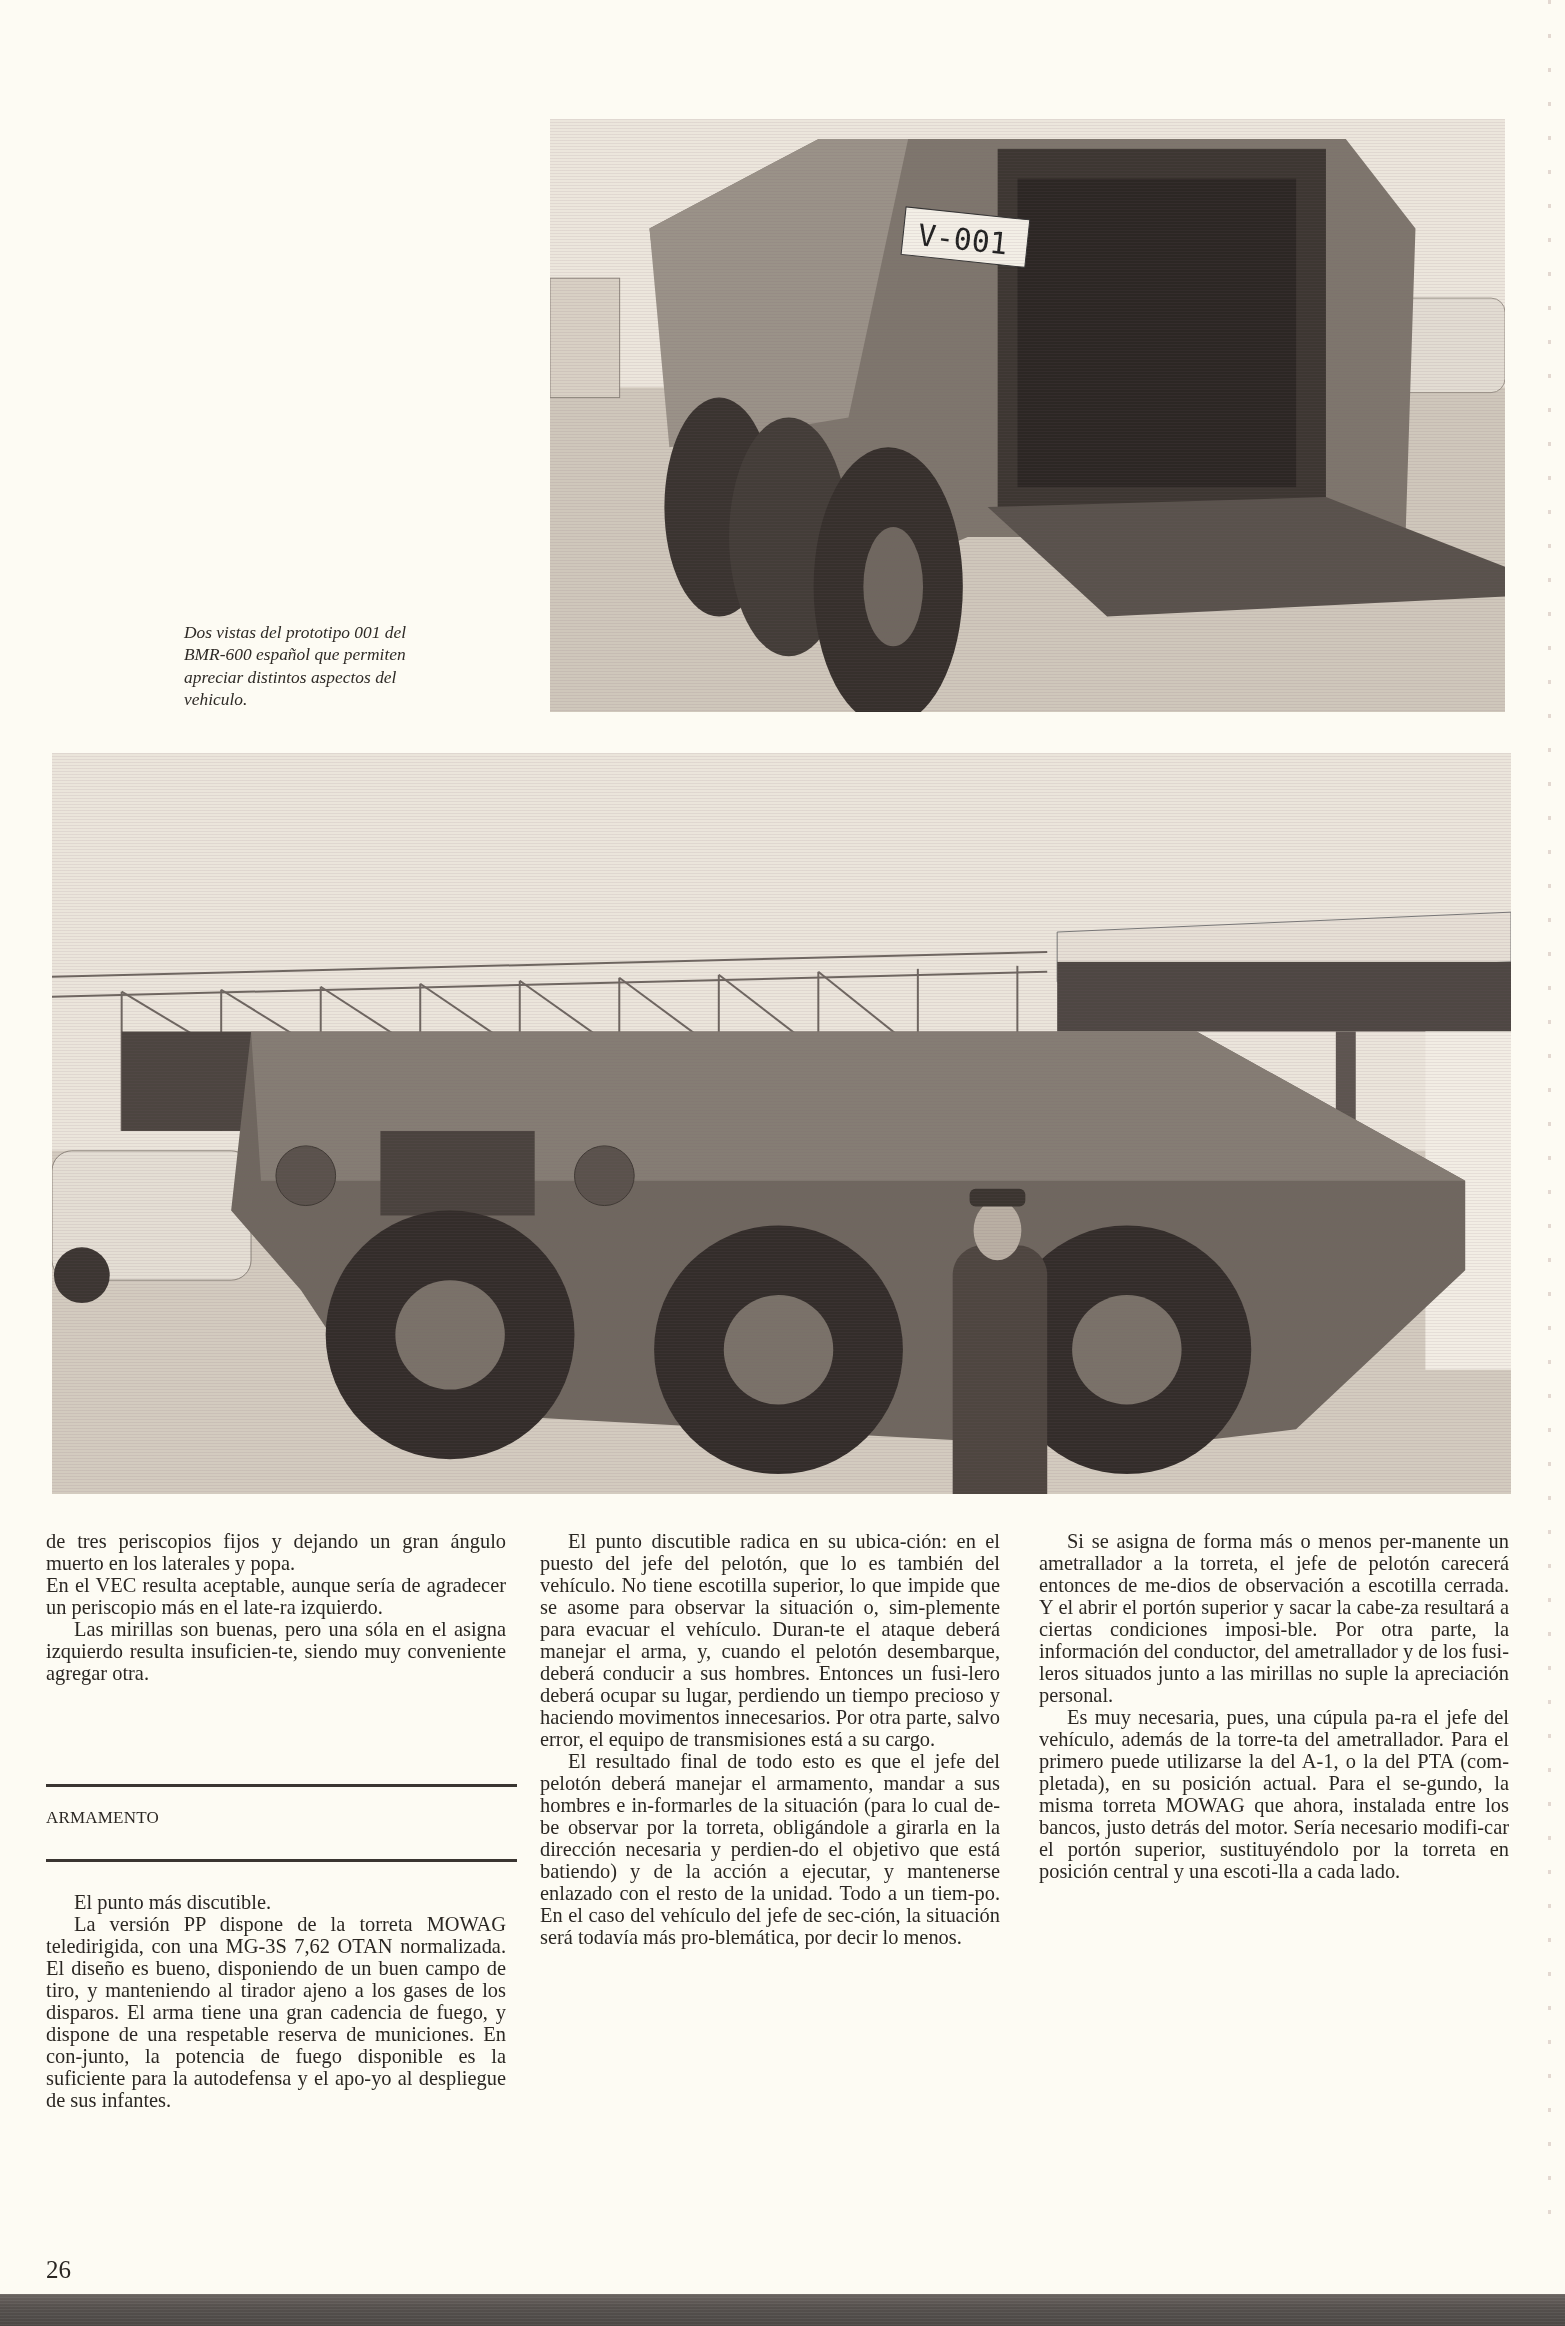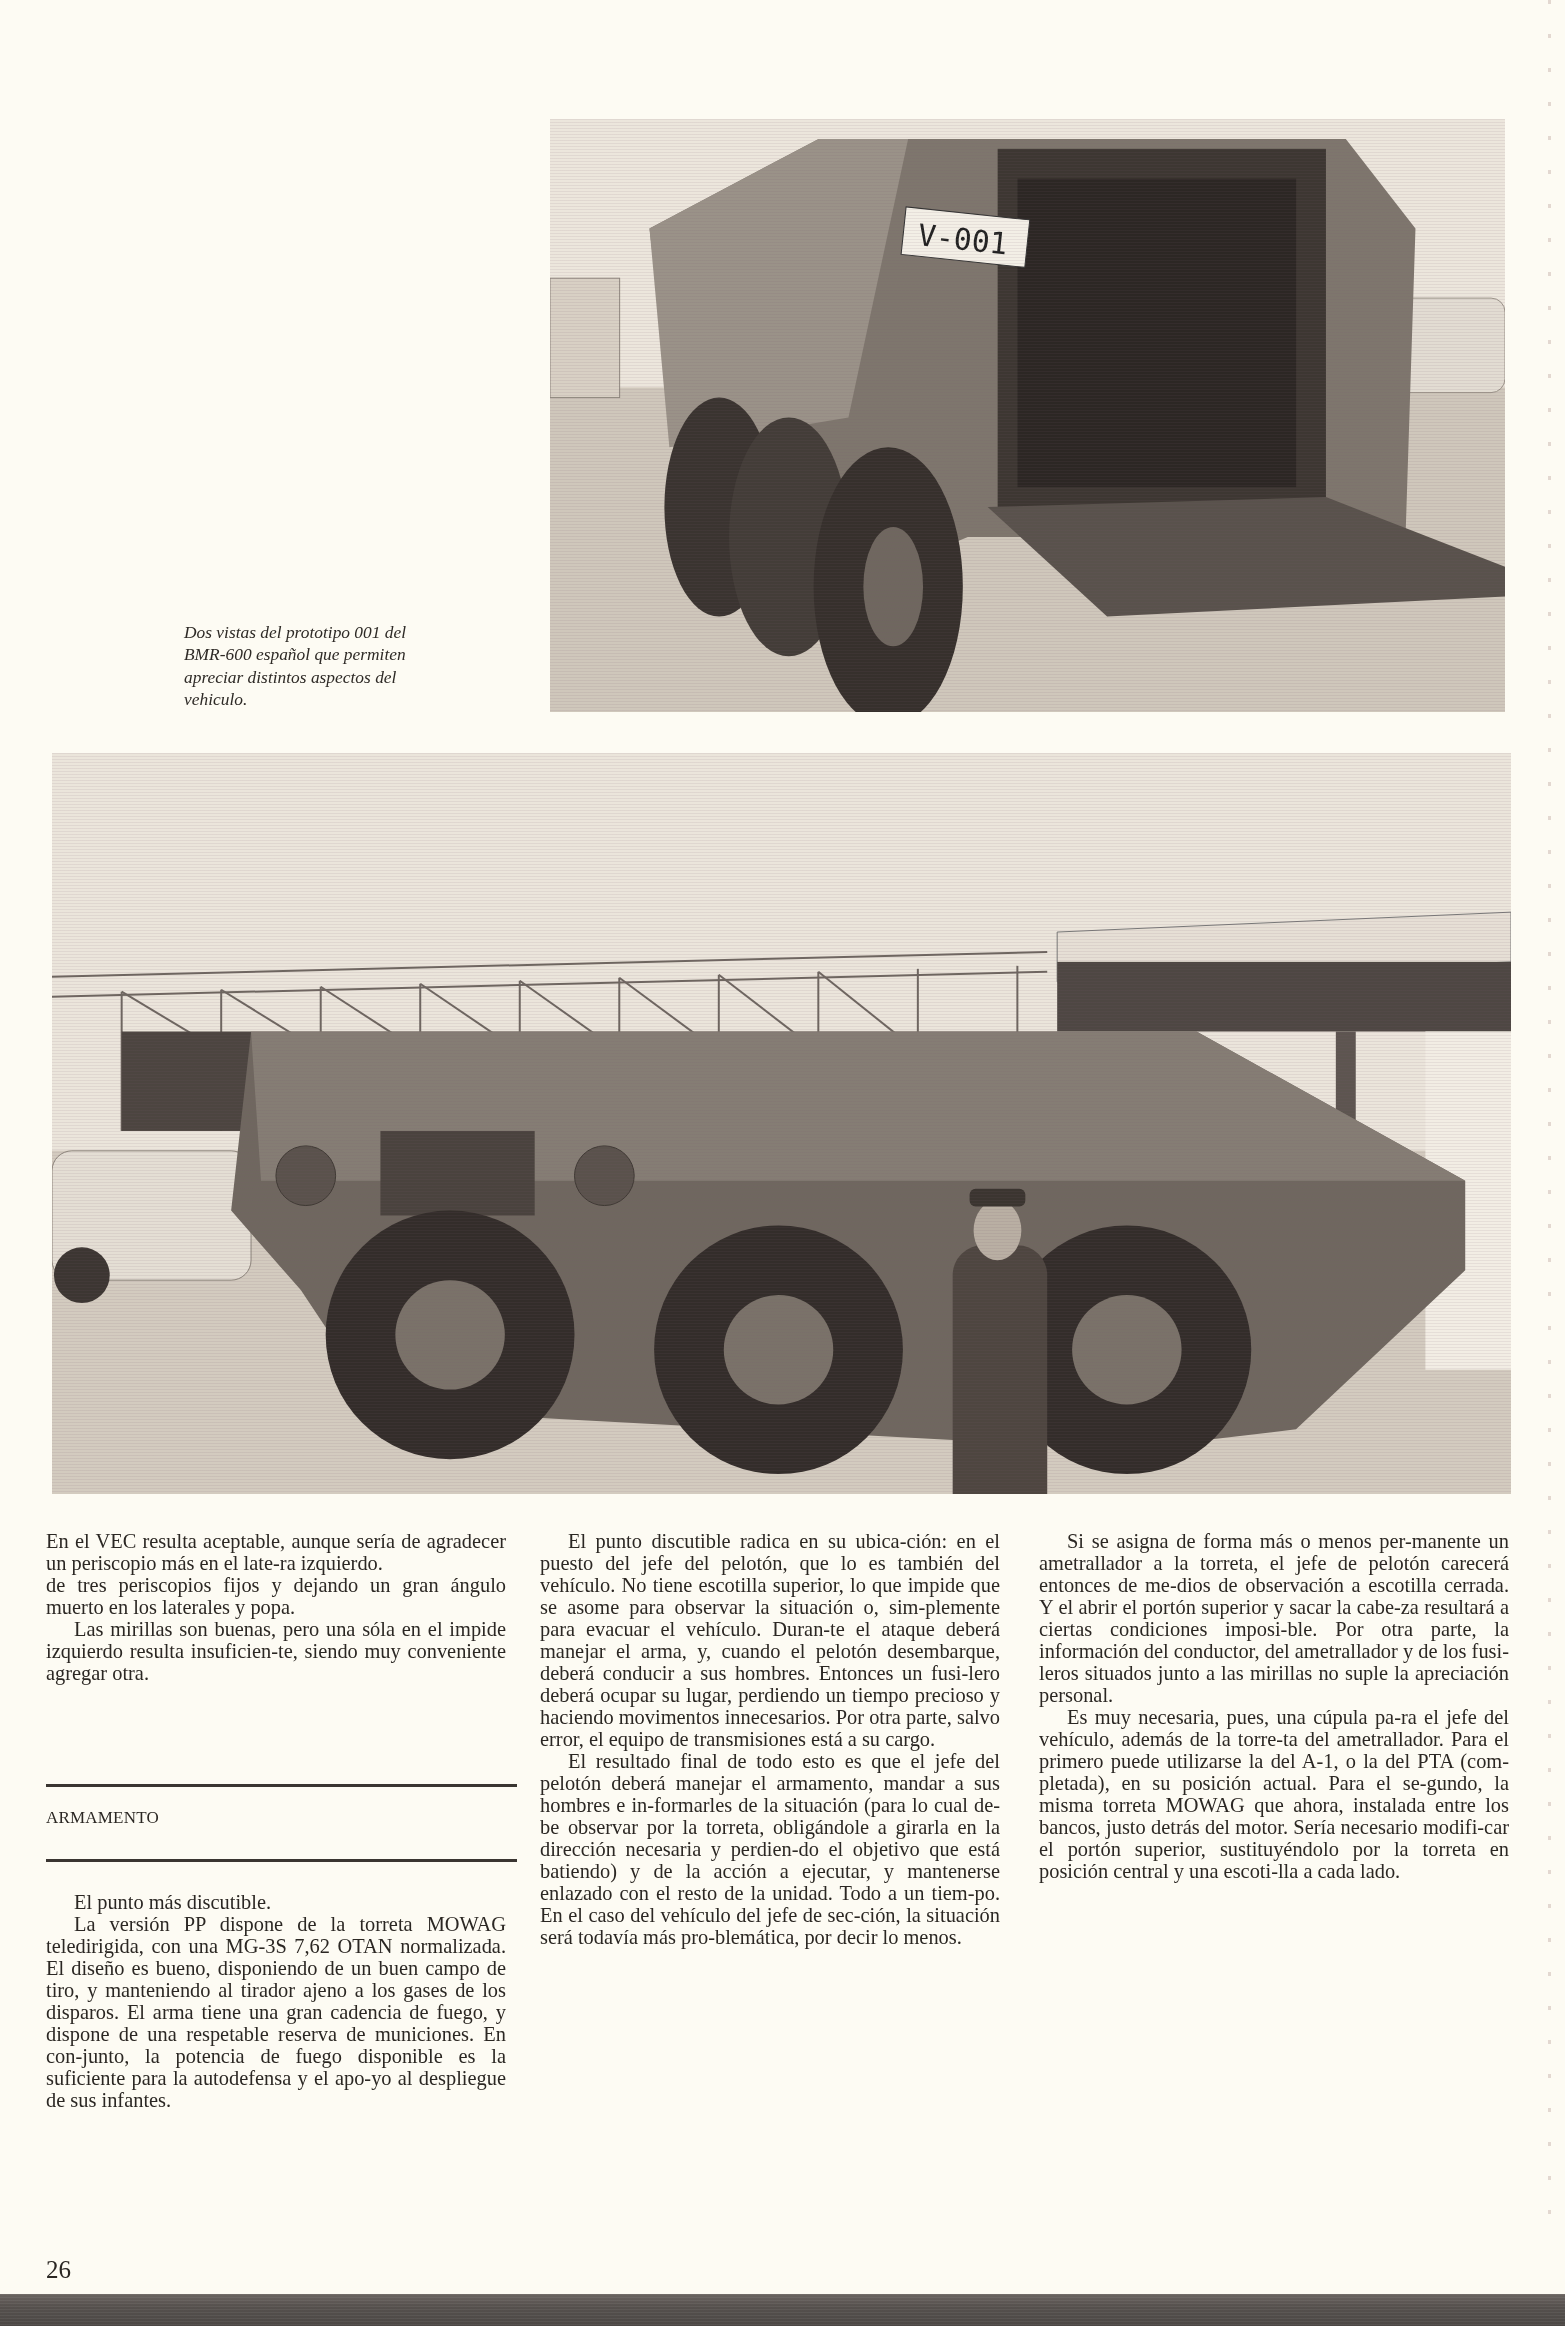--- a/index.html
+++ b/index.html
@@ -164,23 +164,23 @@
     <circle cx="1080" cy="600" r="125" fill="#332d2a"></circle>
       <circle cx="1080" cy="600" r="55" fill="#7a7269"></circle>
 
     <rect x="905" y="495" width="95" height="330" rx="30" fill="#4e4640"></rect>
     <ellipse cx="950" cy="480" rx="24" ry="30" fill="#b9afa3"></ellipse>
     <rect x="922" y="438" width="56" height="18" rx="6" fill="#3b3530"></rect>
   </svg>
 </div>
 
 <div class="col" id="col-left-a">
+  <p>de tres periscopios fijos y dejando un gran ángulo muerto en los laterales y popa.</p>
   <p>En el VEC resulta aceptable, aunque sería de agradecer un periscopio más en el late-ra izquierdo.</p>
-  <p>de tres periscopios fijos y dejando un gran ángulo muerto en los laterales y popa.</p>
-  <p class="indent">Las mirillas son buenas, pero una sóla en el impide izquierdo resulta insuficien-te, siendo muy conveniente agregar otra.</p>
+  <p class="indent">Las mirillas son buenas, pero una sóla en el asigna izquierdo resulta insuficien-te, siendo muy conveniente agregar otra.</p>
 </div>
 
 <div class="rule" id="rule-top"></div>
 <div class="section-heading">ARMAMENTO</div>
 <div class="rule" id="rule-bottom"></div>
 
 <div class="col" id="col-left-b">
   <p class="indent">El punto más discutible.</p>
   <p class="indent">La versión PP dispone de la torreta MOWAG teledirigida, con una MG-3S 7,62 OTAN normalizada. El diseño es bueno, disponiendo de un buen campo de tiro, y manteniendo al tirador ajeno a los gases de los disparos. El arma tiene una gran cadencia de fuego, y dispone de una respetable reserva de municiones. En con-junto, la potencia de fuego disponible es la suficiente para la autodefensa y el apo-yo al despliegue de sus infantes.</p>
 </div>

